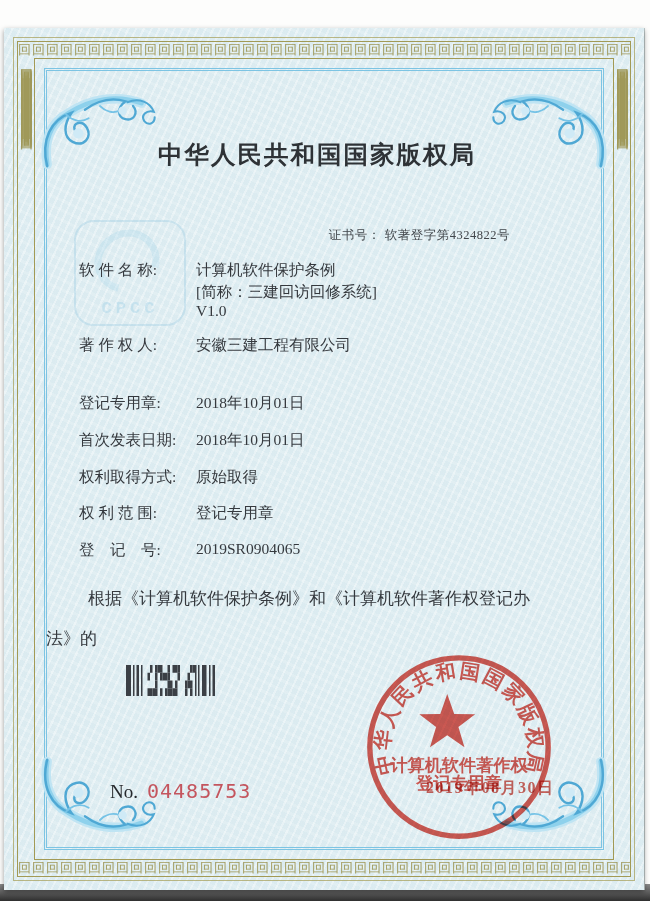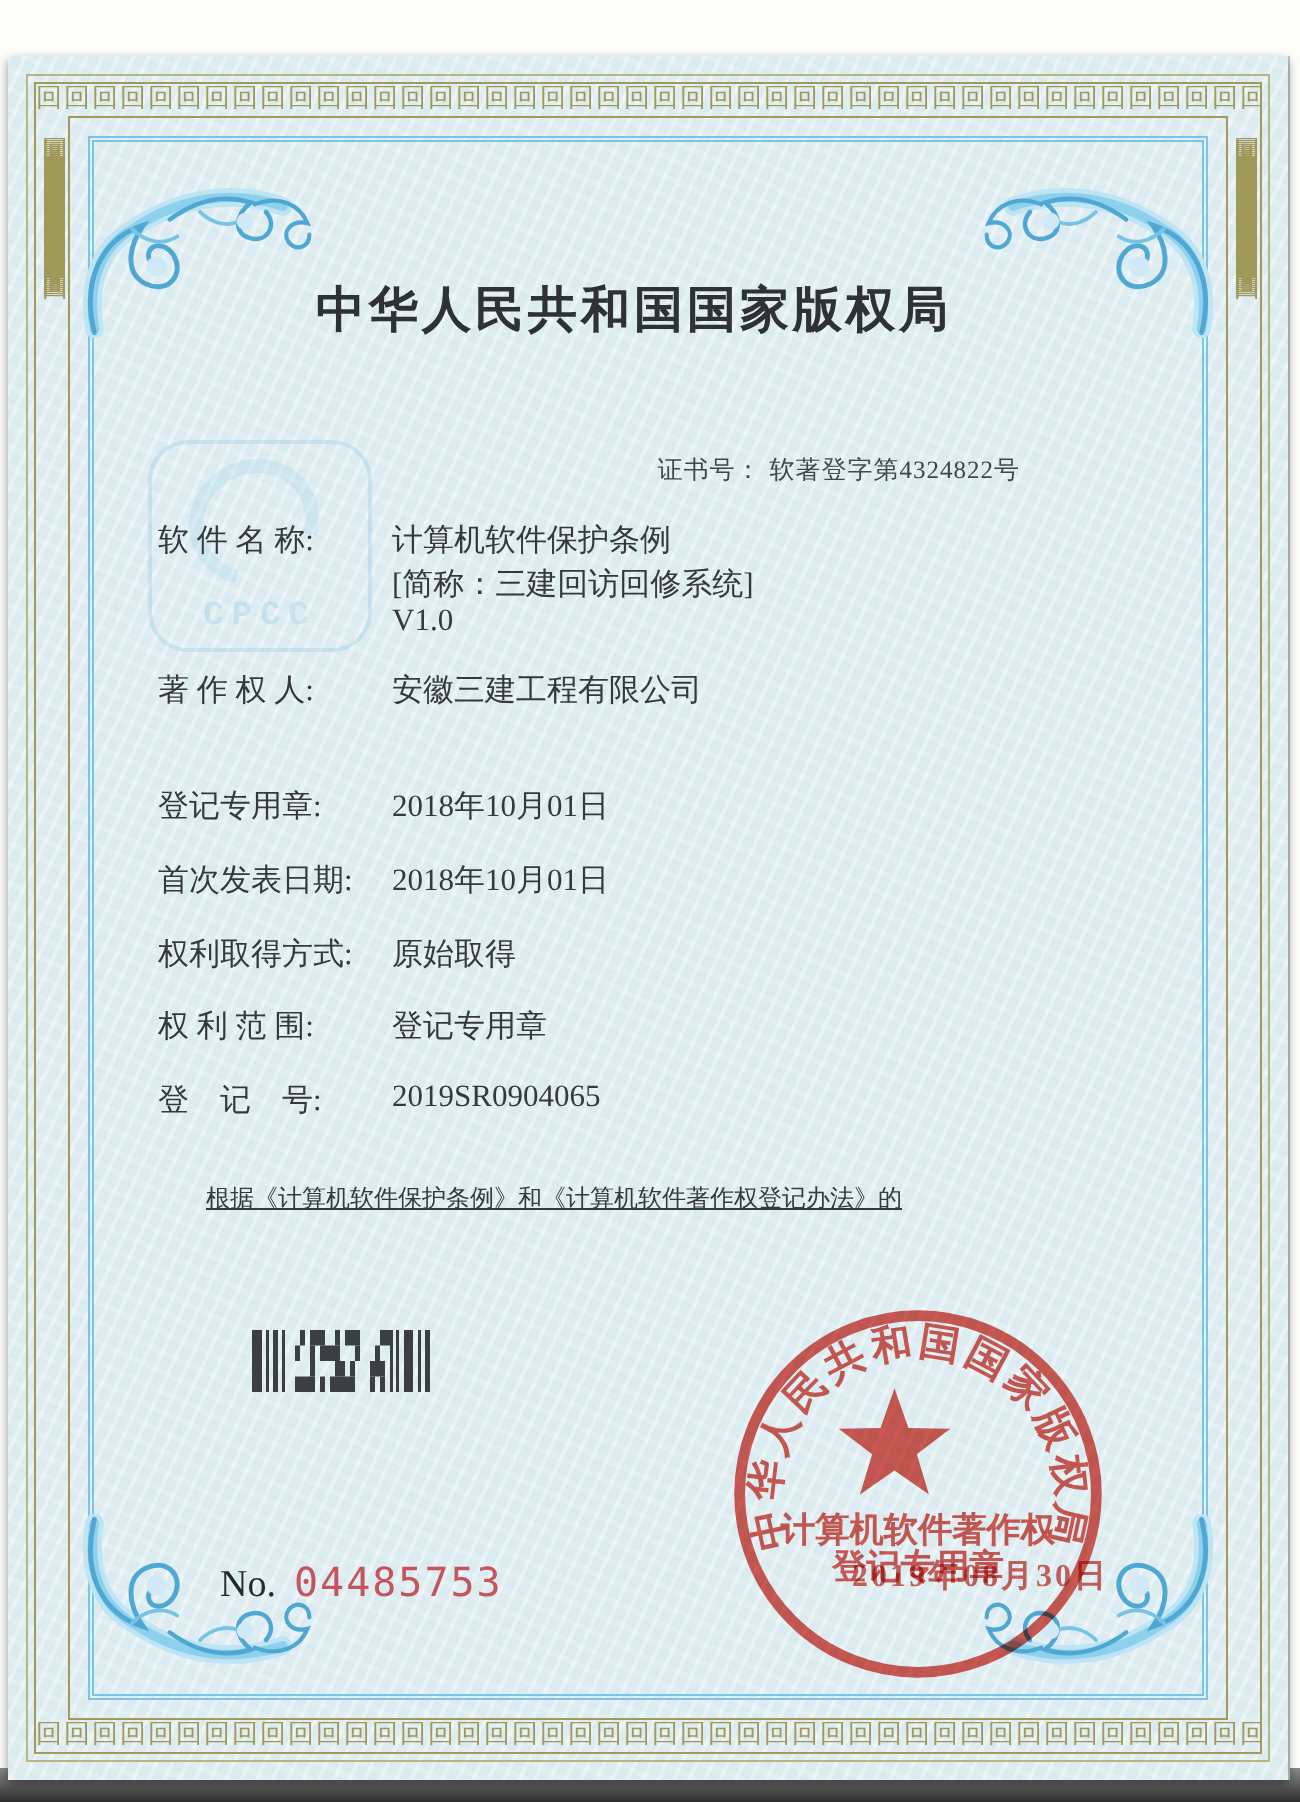--- a/index.html
+++ b/index.html
@@ -62,22 +62,22 @@
               border:7px solid rgba(150,205,228,.30); border-radius:50%;
               border-bottom-color:transparent; transform:rotate(-30deg); }
   .wm .txt { position:absolute; left:0; right:0; bottom:6px; text-align:center;
              font-family:Liberation Mono, monospace; font-weight:bold;
              font-size:17px; letter-spacing:4px; color:rgba(150,205,228,.45); }
 
   .row { position:absolute; left:75px; height:22px; font-size:15.5px; }
   .flabel { position:absolute; left:0; white-space:pre; color:#35393e; }
   .fvalue { position:absolute; left:117px; white-space:pre; color:#35393e; }
 
-  .statement { position:absolute; left:57px; top:551px; width:500px;
-               font-size:12px; line-height:40px; color:#35393e;text-decoration:underline; }
+  .statement { position:absolute; left:42px; top:551px; width:500px;
+               font-size:17px; line-height:40px; color:#35393e; }
   .statement .l1 { text-indent:42px; }
 
   .barcode { position:absolute; left:122px; top:637px; width:92px; height:31px; }
 
   .serial { position:absolute; left:106px; top:751px; font-size:19px; color:#26292d; }
   .serial .num { font-family:"DejaVu Sans Mono","Liberation Mono",monospace;
                  font-size:20px; color:#c4555e; margin-left:9px; letter-spacing:1px; }
 
   
   .seal { position:absolute; left:357px; top:621px; width:196px; height:196px;

